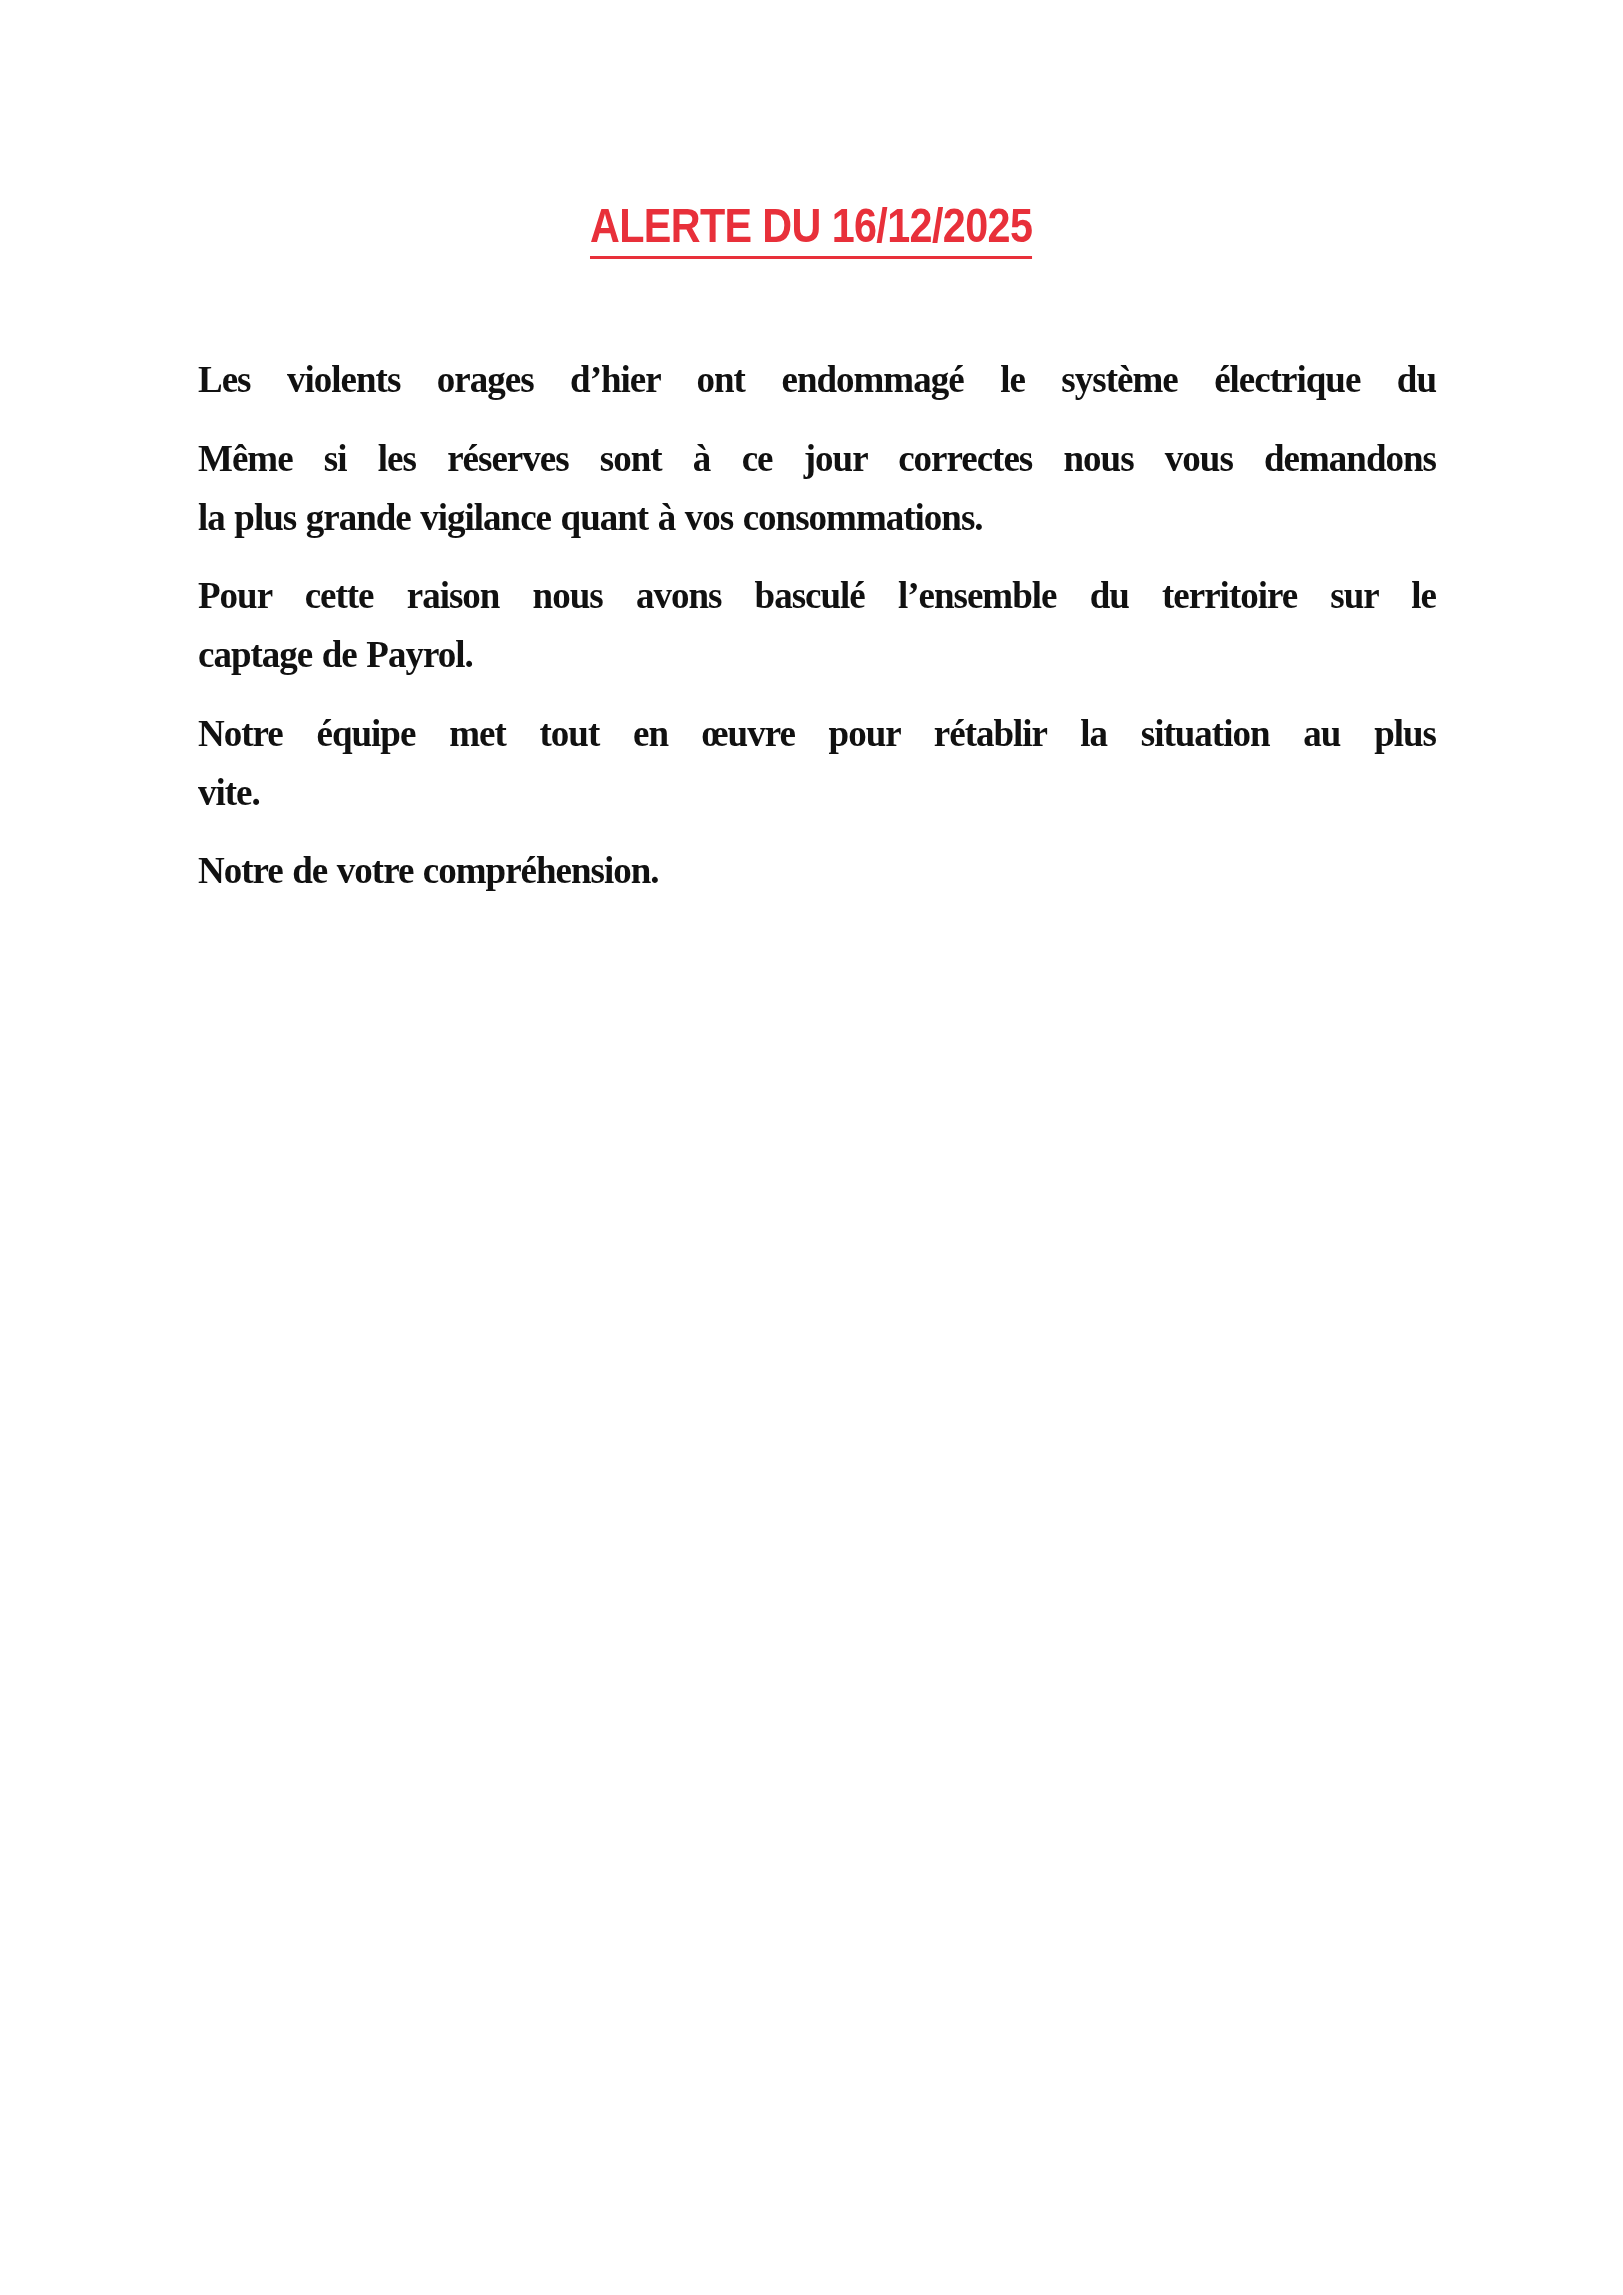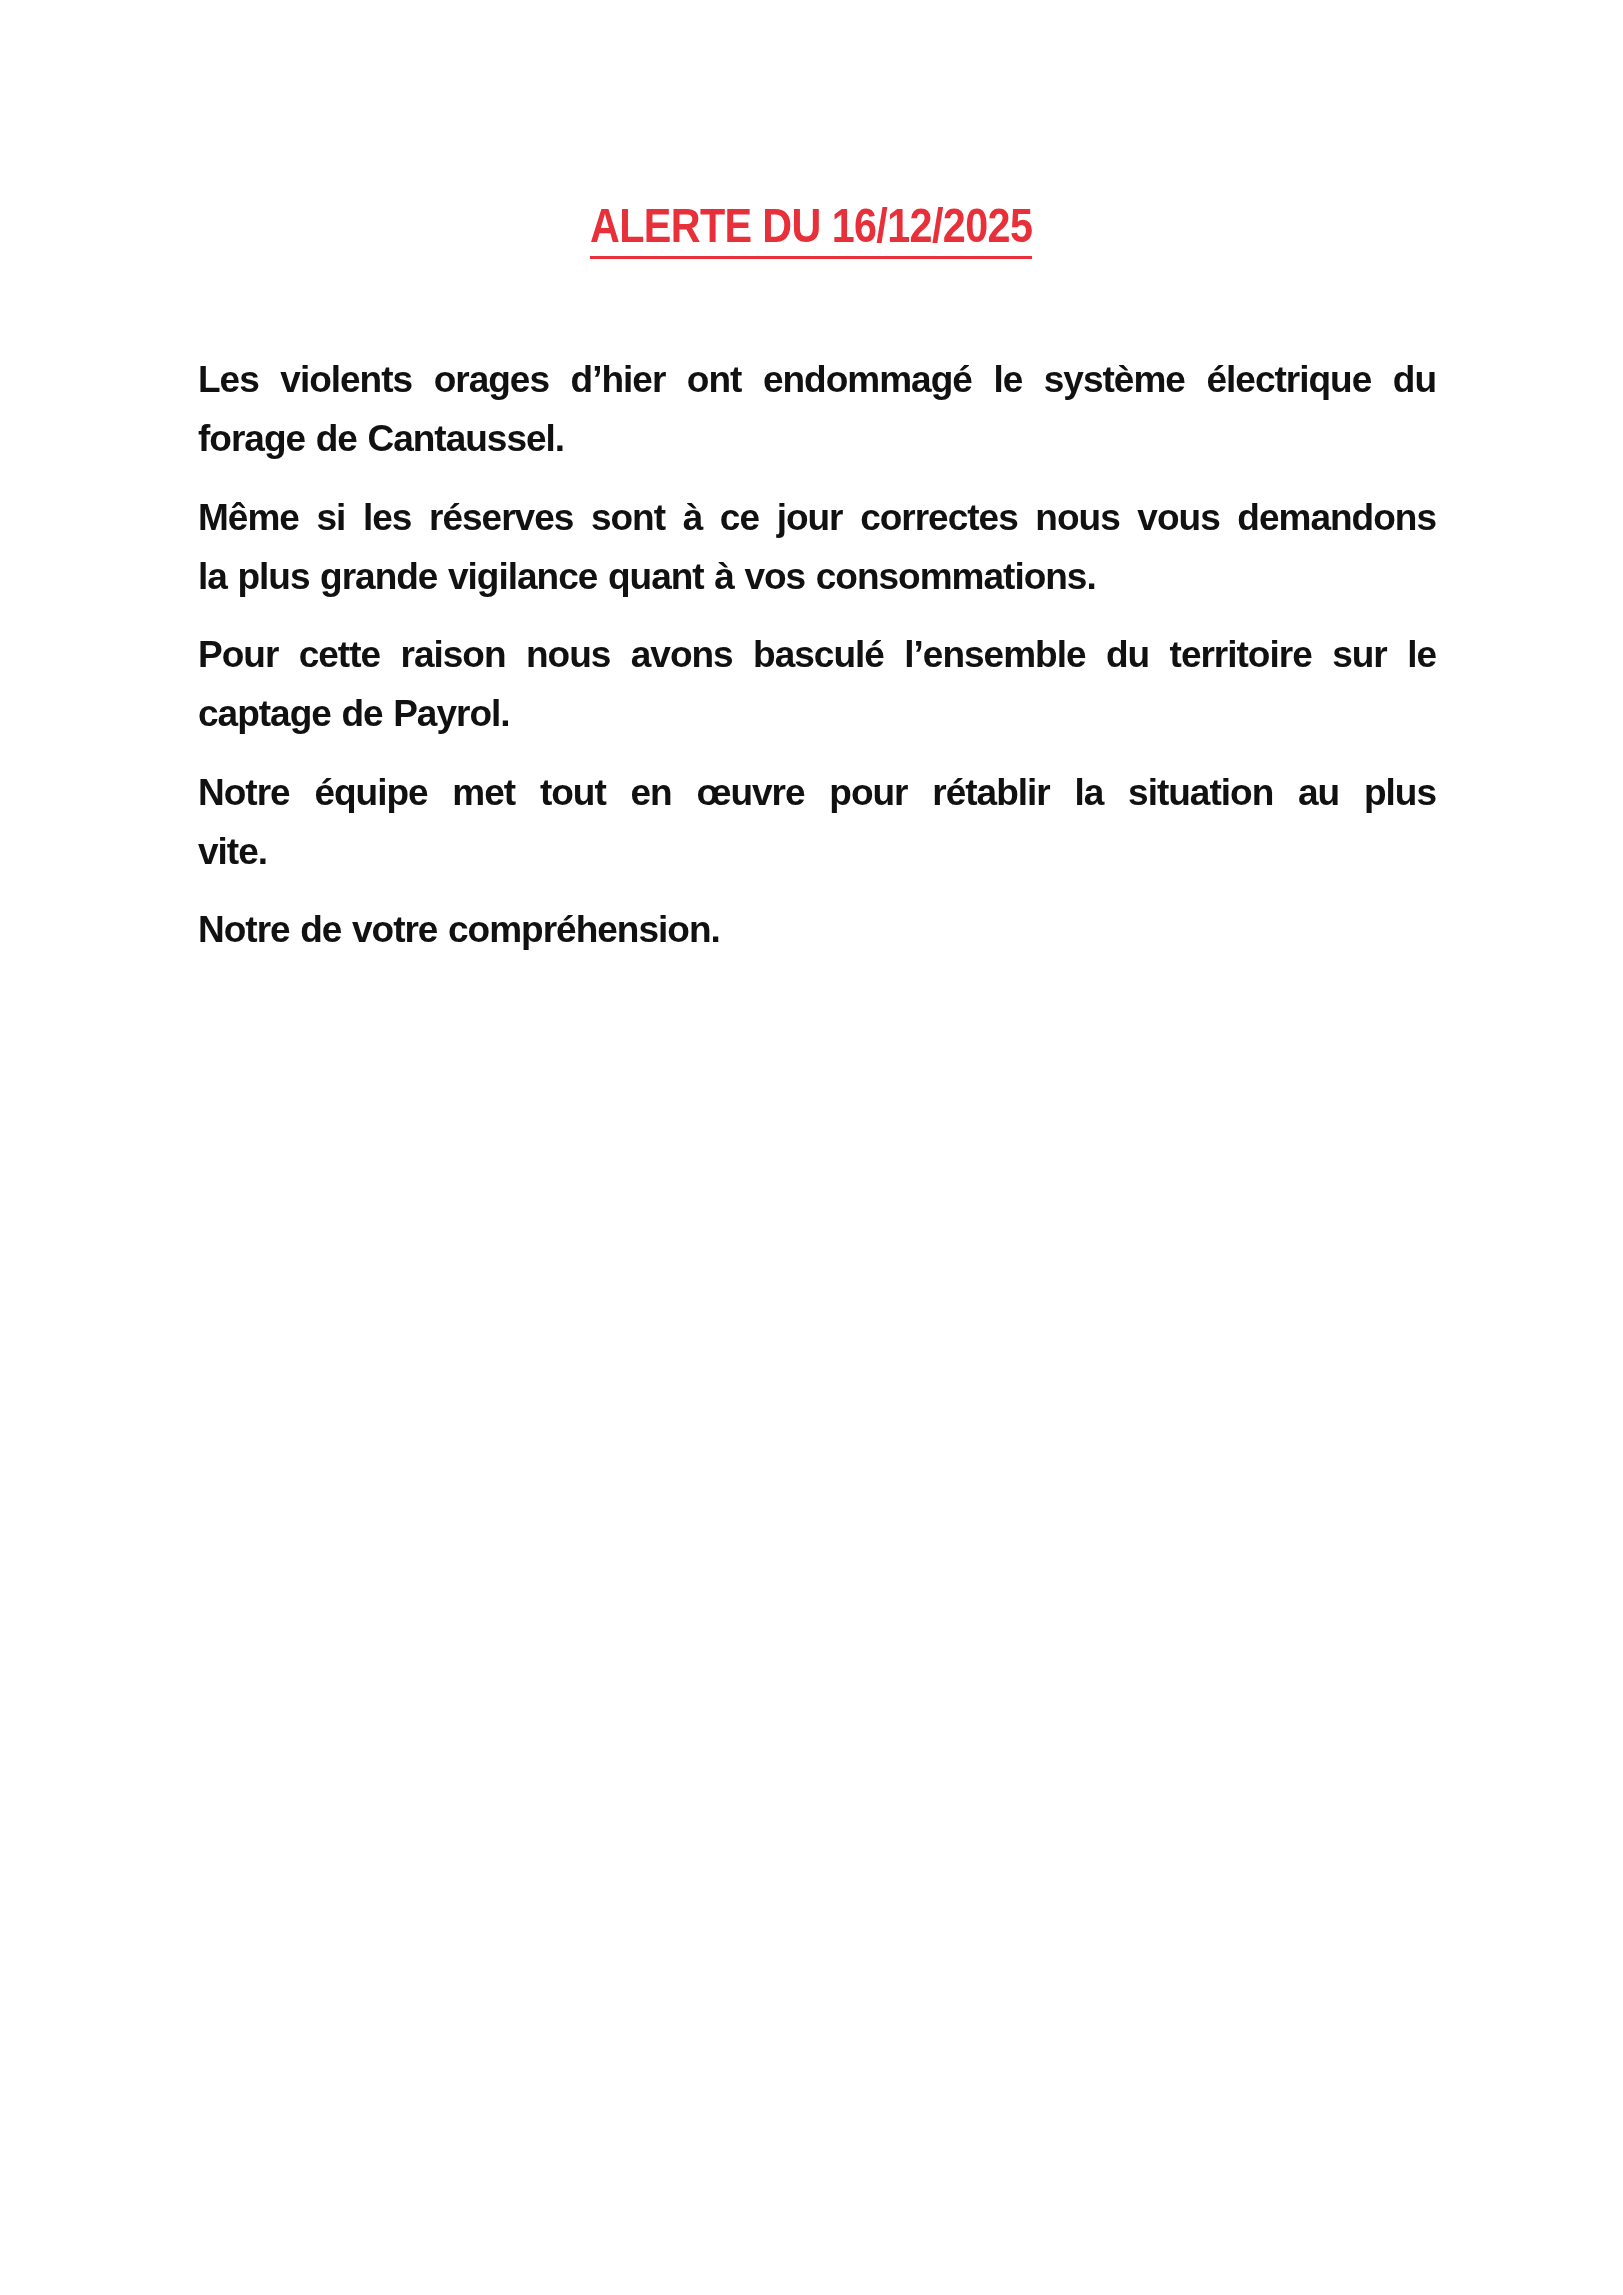--- a/index.html
+++ b/index.html
@@ -51,20 +51,21 @@
       font-weight: bold;
       font-size: 37px;
       line-height: 59px;
     }
     .para {
       margin: 0 0 19.6px 0;
       text-align: justify;
       text-align-last: left;
       letter-spacing: -1px;
       word-spacing: 1.3px;
+      font-family: Liberation Serif, serif;
     }
     .line {
       display: block;
       white-space: nowrap;
     }
     .line.j {
       text-align: justify;
       text-align-last: justify;
       white-space: normal;
     }
@@ -75,21 +76,20 @@
 <div class="page">
 
   <h1 class="title">
     <span>ALERTE DU 16/12/2025</span>
   </h1>
 
   <div class="body">
 
     <p class="para">
       <span class="line j">Les violents orages d’hier ont endommagé le système électrique du</span>
-      <span class="line">forage de Cantaussel.</span>
     </p>
 
     <p class="para">
       <span class="line j">Même si les réserves sont à ce jour correctes nous vous demandons</span>
       <span class="line">la plus grande vigilance quant à vos consommations.</span>
     </p>
 
     <p class="para">
       <span class="line j">Pour cette raison nous avons basculé l’ensemble du territoire sur le</span>
       <span class="line">captage de Payrol.</span>

